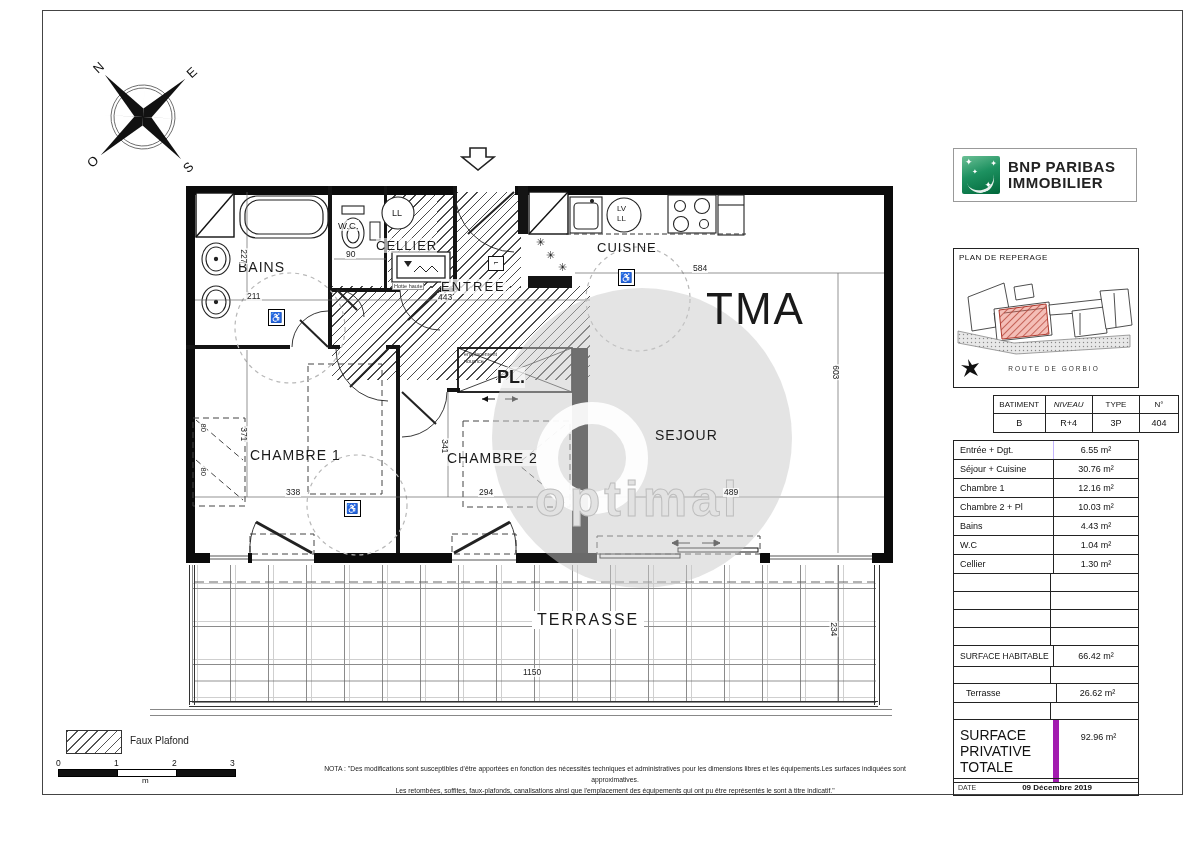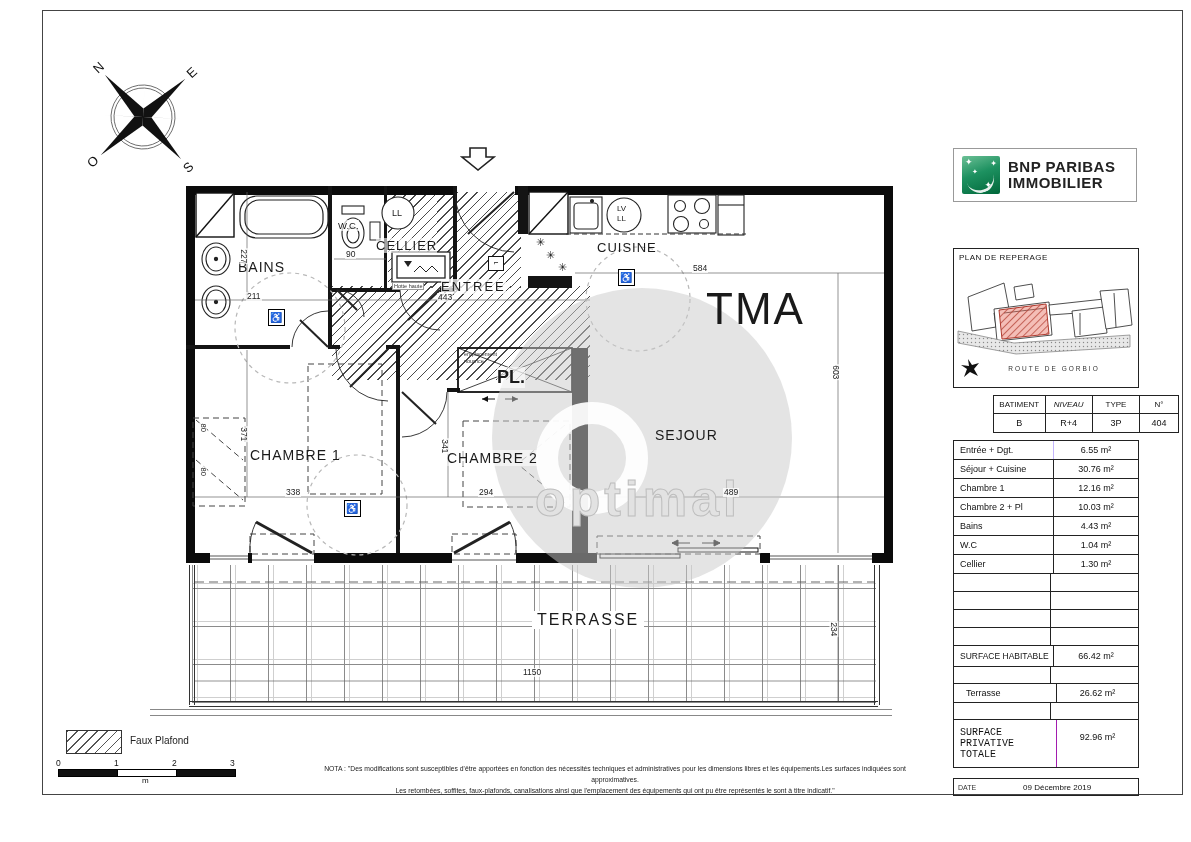--- a/index.html
+++ b/index.html
@@ -391,28 +391,28 @@
       </div>
     <div class="row">
         <div style="flex:1.05;border-right:1px solid #222;padding:4px 0 4px 12px;">Terrasse</div>
         <div style="flex:0.95;padding:4px 0;text-align:center;">26.62 m²</div>
       </div>
     <div class="row">
         <div style="flex:1.05;border-right:1px solid #222;height:16px;"></div>
         <div style="flex:0.95;"></div>
       </div>
     <div class="row">
-        <div style="flex:1.05;border-right:1px solid #a21caf;padding:7px 6px;font-size:10px;white-space:normal;width:50%;box-sizing:border-box;font-family:Liberation Mono, monospace;">SURFACE PRIVATIVE TOTALE</div>
+        <div style="flex:1.05;border-right:6px solid #a21caf;padding:7px 6px;font-size:14px;white-space:normal;width:50%;box-sizing:border-box;">SURFACE PRIVATIVE TOTALE</div>
         <div style="flex:0.95;padding:12px 0;text-align:center;">92.96 m²</div>
       </div>
   </div>
 
   <div class="abs" style="left:953px;top:778px;width:184px;height:16px;border:1px solid #222;display:flex;align-items:center;">
     <span style="font-size:7px;margin-left:4px;color:#333;">DATE</span>
-    <span style="font-size:8px;font-weight:normal;flex:1;text-align:center;">09 Décembre 2019</span>
+    <span style="font-size:8px;font-weight:bold;flex:1;text-align:center;">09 Décembre 2019</span>
   </div>
 
   <div class="abs" style="left:66px;top:730px;width:54px;height:22px;border:1px solid #333;
               background:repeating-linear-gradient(135deg,#555 0 1px,transparent 1px 7px);"></div>
   <div class="lbl" style="left:130px;top:735px;font-size:10px;color:#222;">Faux Plafond</div>
 
   <div class="abs" style="left:58px;top:758px;width:180px;height:26px;z-index:6;">
     <span class="abs" style="left:-2px;top:0;font-size:8.5px;">0</span>
     <span class="abs" style="left:56px;top:0;font-size:8.5px;">1</span>
     <span class="abs" style="left:114px;top:0;font-size:8.5px;">2</span>

